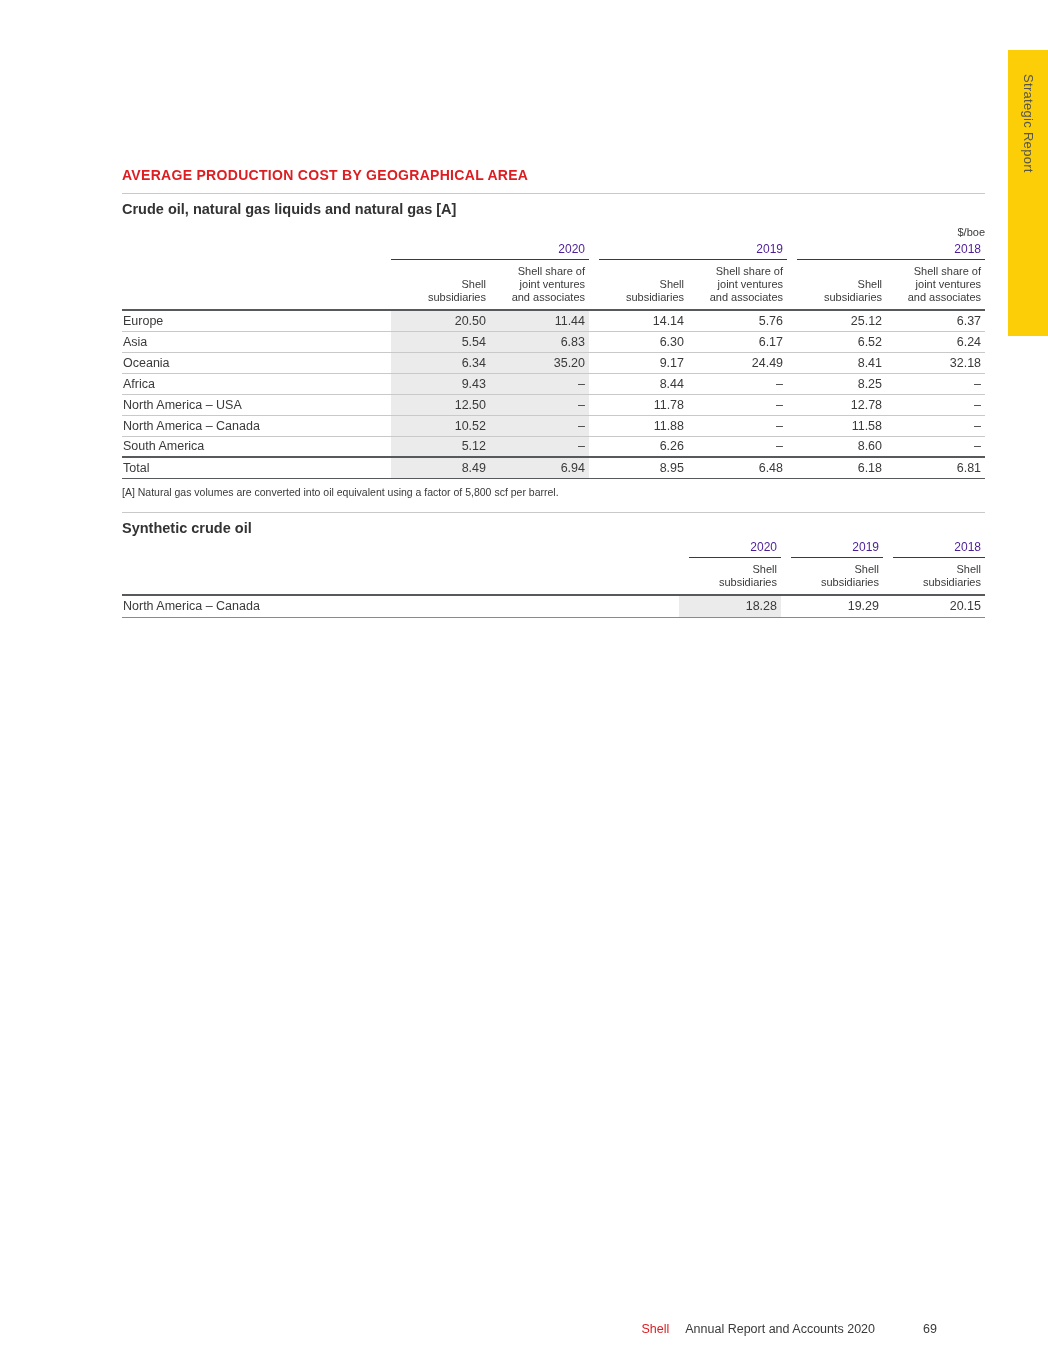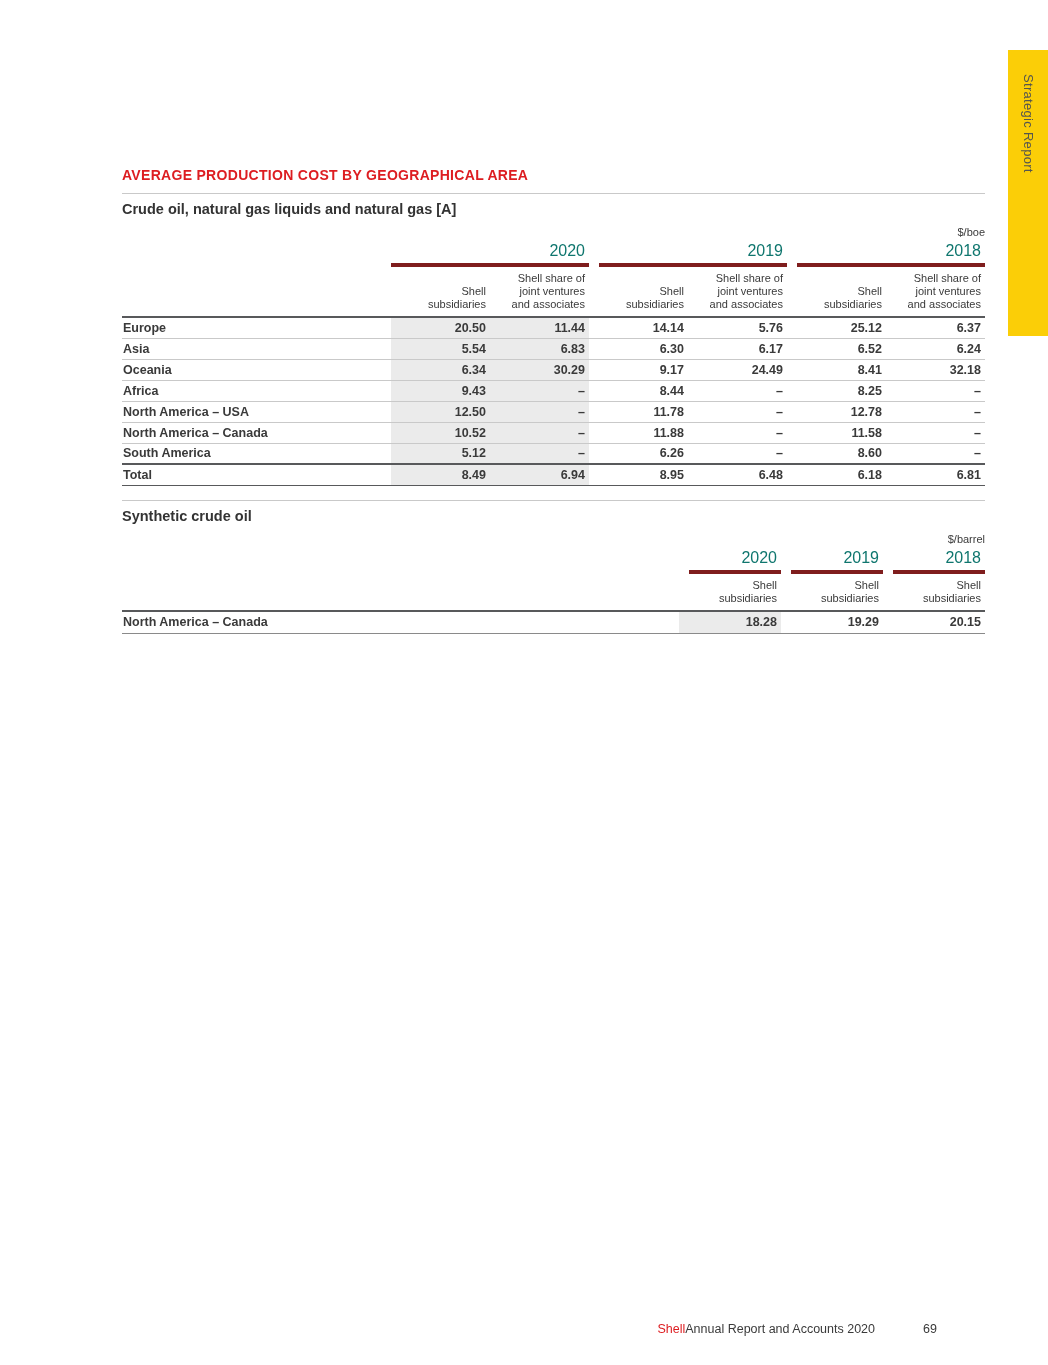--- a/index.html
+++ b/index.html
@@ -39,60 +39,59 @@
 
   table { border-collapse: collapse; width: 863px; table-layout: fixed; margin-top: 2px; }
   .t1 col.c-label { width: 269px; }
   .t1 col.c-num   { width: 99px; }
   .t2 col.c-label { width: 557px; }
   .t2 col.c-num   { width: 102px; }
 
   th { font-weight: normal; }
   .year-row th { padding: 0; }
   .yline {
-    border-bottom: 4px solid #7f1d1d;
+    border-bottom: 1px solid #7f1d1d;
     padding: 2px 4px 3px 0;
-    text-align: right; font-size: 16px; color: #0f766e;
+    text-align: right; font-size: 12px; color: #4c1d95;
   }
   .yline.gap { margin-left: 10px; }
 
   .sub-row th {
     vertical-align: bottom; text-align: right;
     padding: 5px 4px 5px 0;
     border-bottom: 2px solid #58595B;
     font-size: 11px; line-height: 13px; color: #3a3a3a;
   }
   .sub-row th .wrap { display: inline-block; text-align: right; }
   .wrap.w-sub { width: 62px; }
   .wrap.w-jv  { width: 84px; }
 
   tbody td {
     height: 21px;
     font-size: 12.5px; color: #3a3a3a;
     border-bottom: 1px solid #C9C9C9;
-    font-weight: bold;
   }
   tbody td.lbl { text-align: left; padding-left: 1px; }
   tbody td.num { text-align: right; padding-right: 4px; }
   .t1 tbody td:nth-child(2), .t1 tbody td:nth-child(3) { background: #EBEBEB; }
   .t1 tr.total td { border-top: 2px solid #58595B; border-bottom: 1px solid #58595B; font-size: 12.5px; }
 
   .t2 tbody td { height: 23px; border-top: 2px solid #58595B; border-bottom: 1px solid #8a8a8a; }
   .t2 tbody td:nth-child(2) { background: #EBEBEB; }
 
   .footnote { margin-top: 7px; font-size: 10.5px; color: #3a3a3a; }
   .divider { border-top: 1px solid #C9C9C9; margin-top: 14px; }
 
   
   .footer {
     position: absolute; left: 122px; top: 1322px; width: 863px;
     display: flex; justify-content: flex-end; align-items: baseline;
     font-size: 12.5px; color: #3a3a3a;
   }
-  .footer .brand { color: #DD1D21; margin-right: 0; }
+  .footer .brand { color: #DD1D21; margin-right: 16px; }
   .footer .pagenum { width: 110px; text-align: center; }
 </style>
 </head>
 <body>
 
 <div class="section-tab">
   <span>Strategic Report</span>
 </div>
 
 <div class="content">
@@ -151,21 +150,21 @@
         <td class="num">5.54</td>
         <td class="num">6.83</td>
         <td class="num">6.30</td>
         <td class="num">6.17</td>
         <td class="num">6.52</td>
         <td class="num">6.24</td>
       </tr>
       <tr>
         <td class="lbl">Oceania</td>
         <td class="num">6.34</td>
-        <td class="num">30.29</td>
+        <td class="num">35.20</td>
         <td class="num">9.17</td>
         <td class="num">24.49</td>
         <td class="num">8.41</td>
         <td class="num">32.18</td>
       </tr>
       <tr>
         <td class="lbl">Africa</td>
         <td class="num">9.43</td>
         <td class="num">–</td>
         <td class="num">8.44</td>
@@ -205,25 +204,25 @@
         <td class="num">8.49</td>
         <td class="num">6.94</td>
         <td class="num">8.95</td>
         <td class="num">6.48</td>
         <td class="num">6.18</td>
         <td class="num">6.81</td>
       </tr>
     </tbody>
   </table>
 
+  <div class="footnote">[A] Natural gas volumes are converted into oil equivalent using a factor of 5,800 scf per barrel.</div>
 
   <div class="divider"></div>
 
   <div class="table-heading">Synthetic crude oil</div>
-  <div class="unit">$/barrel</div>
 
   <table class="t2">
     <colgroup>
       <col class="c-label">
       <col class="c-num">
         <col class="c-num">
         <col class="c-num">
     </colgroup>
     <thead>
       <tr class="year-row">

